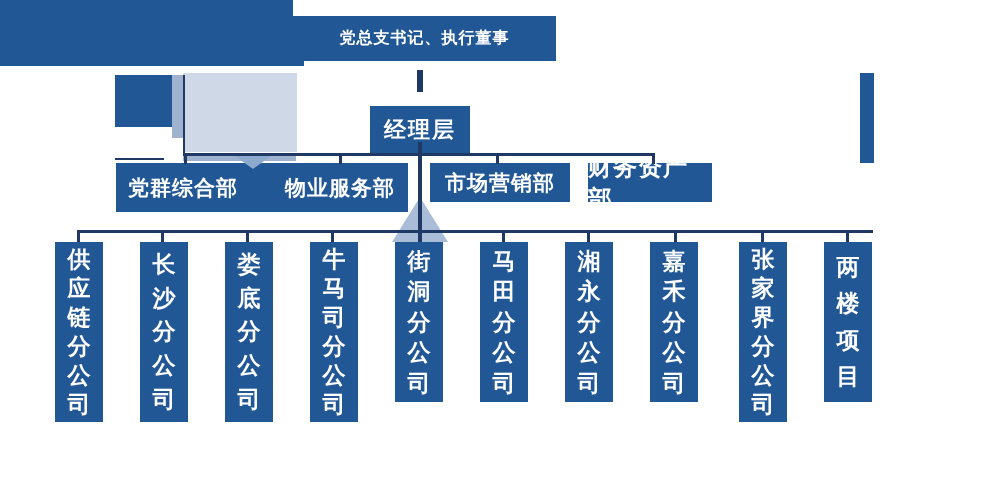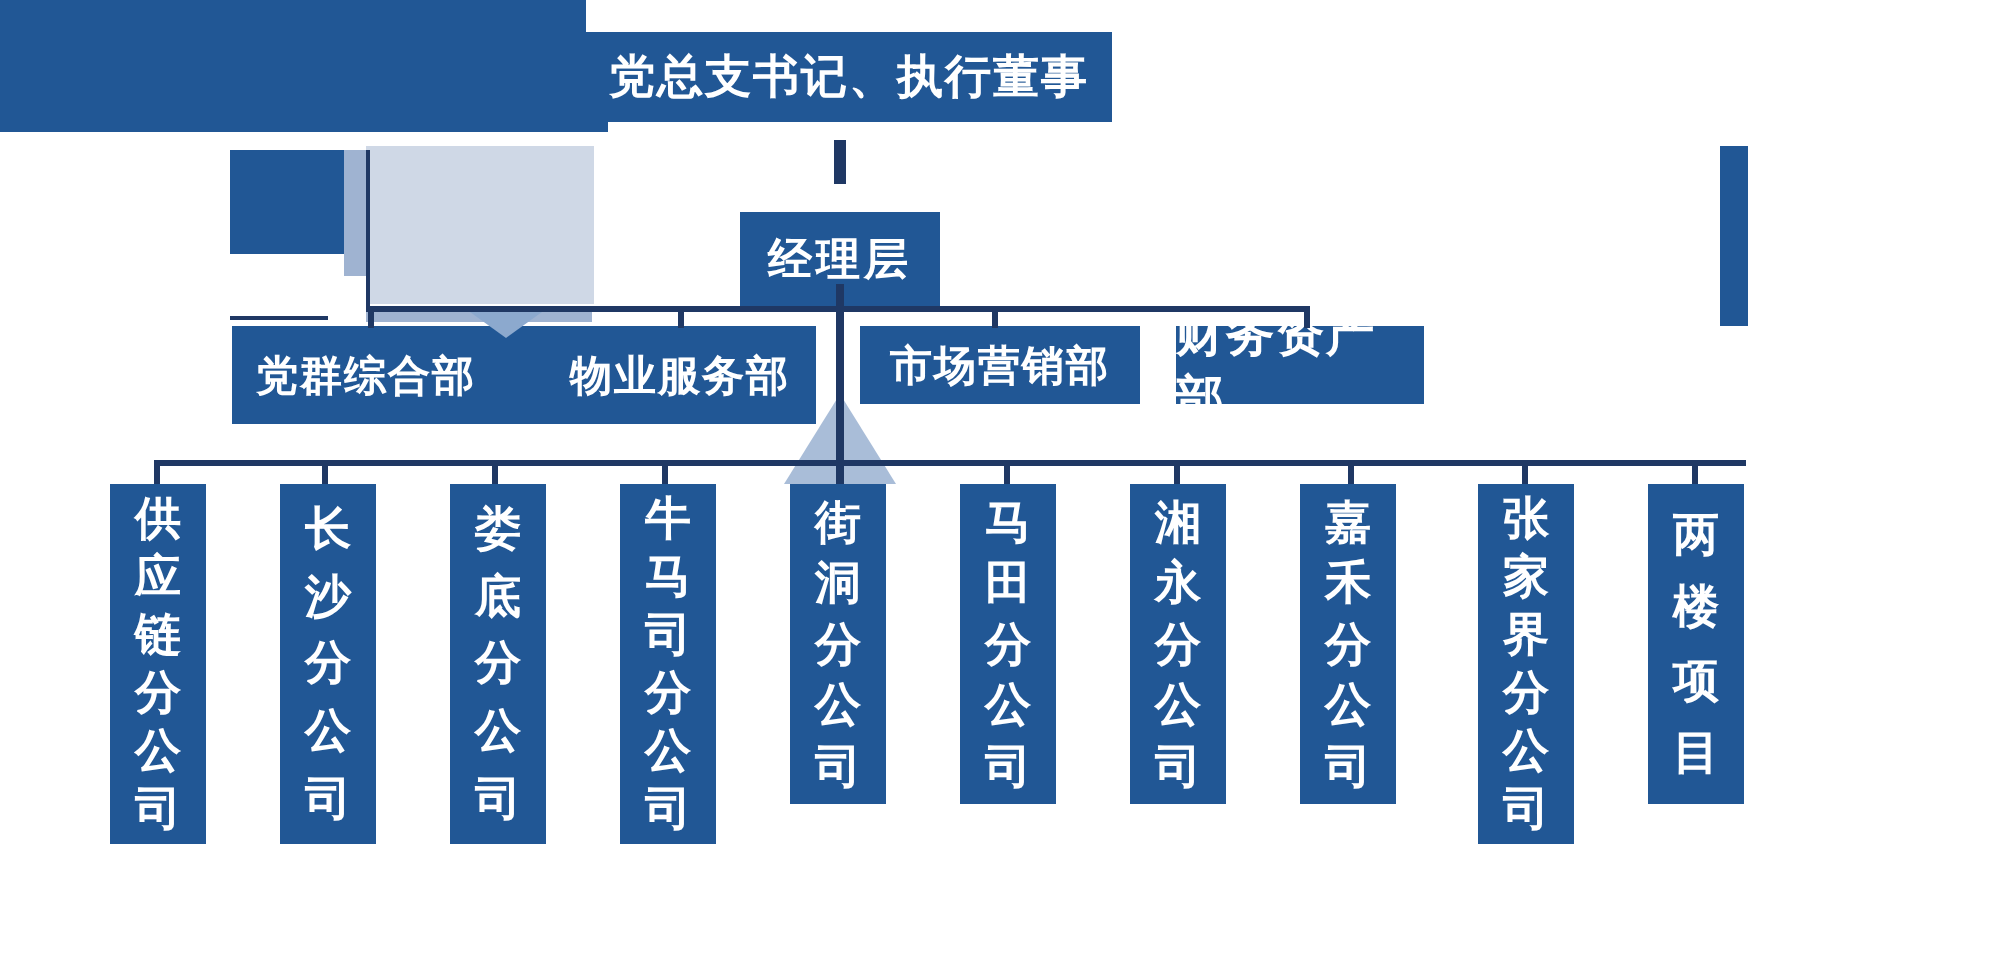--- a/index.html
+++ b/index.html
@@ -18,21 +18,21 @@
     overflow:hidden;
   }
   .bluebox{
     position:absolute;background:var(--box-blue);color:var(--text-white);
     display:flex;align-items:center;justify-content:center;
     font-weight:bold;
   }
   .navyline{position:absolute;background:var(--line-navy);}
   .decor{position:absolute;}
   
-  #root-box{left:293px;top:16px;width:263px;height:45px;font-size:23px;letter-spacing:1px;}
+  #root-box{left:293px;top:16px;width:263px;height:45px;font-size:16px;letter-spacing:1px;}
   #manager-box{left:370px;top:106px;width:100px;height:48px;font-size:22px;letter-spacing:2px;}
   
   #dept-bar-left{left:116px;top:163px;width:292px;height:49px;}
   .dept-label{position:absolute;top:0;height:49px;display:flex;align-items:center;justify-content:center;
     color:var(--text-white);font-weight:bold;font-size:21px;letter-spacing:1px;}
   #dept-box-3{left:430px;top:163px;width:140px;height:39px;font-size:21px;letter-spacing:1px;justify-content:center;}
   #dept-box-4{left:588px;top:163px;width:124px;height:39px;font-size:24px;letter-spacing:1px;}
   #pedestal-left{left:115px;top:197px;width:293px;height:33px;background:var(--box-blue);}
   #pedestal-right{left:433px;top:197px;width:304px;height:33px;background:var(--box-blue);}
   

